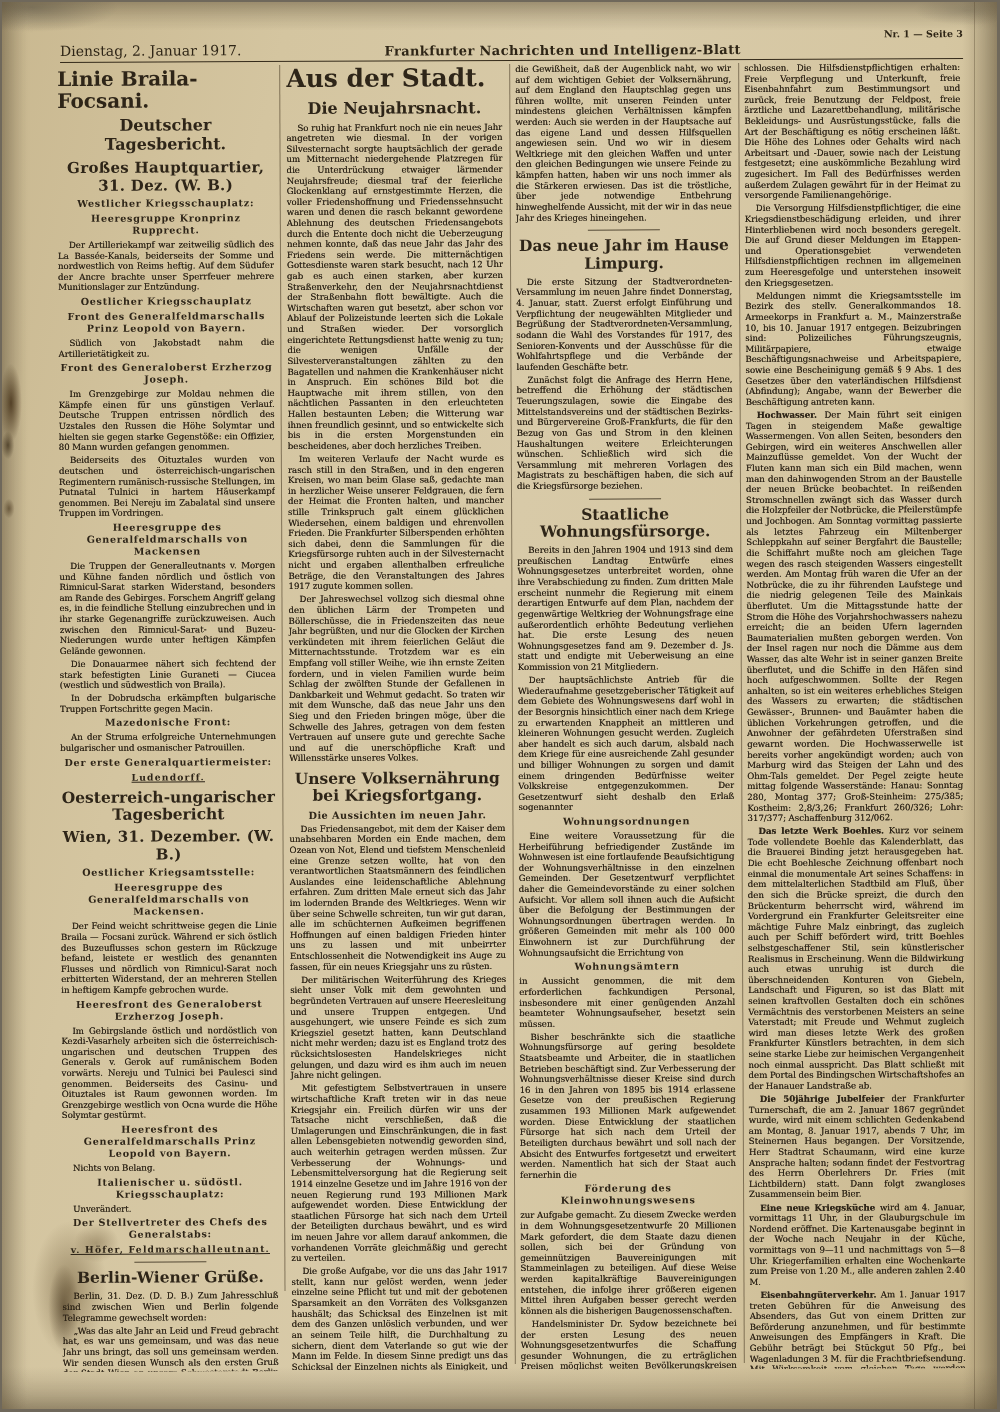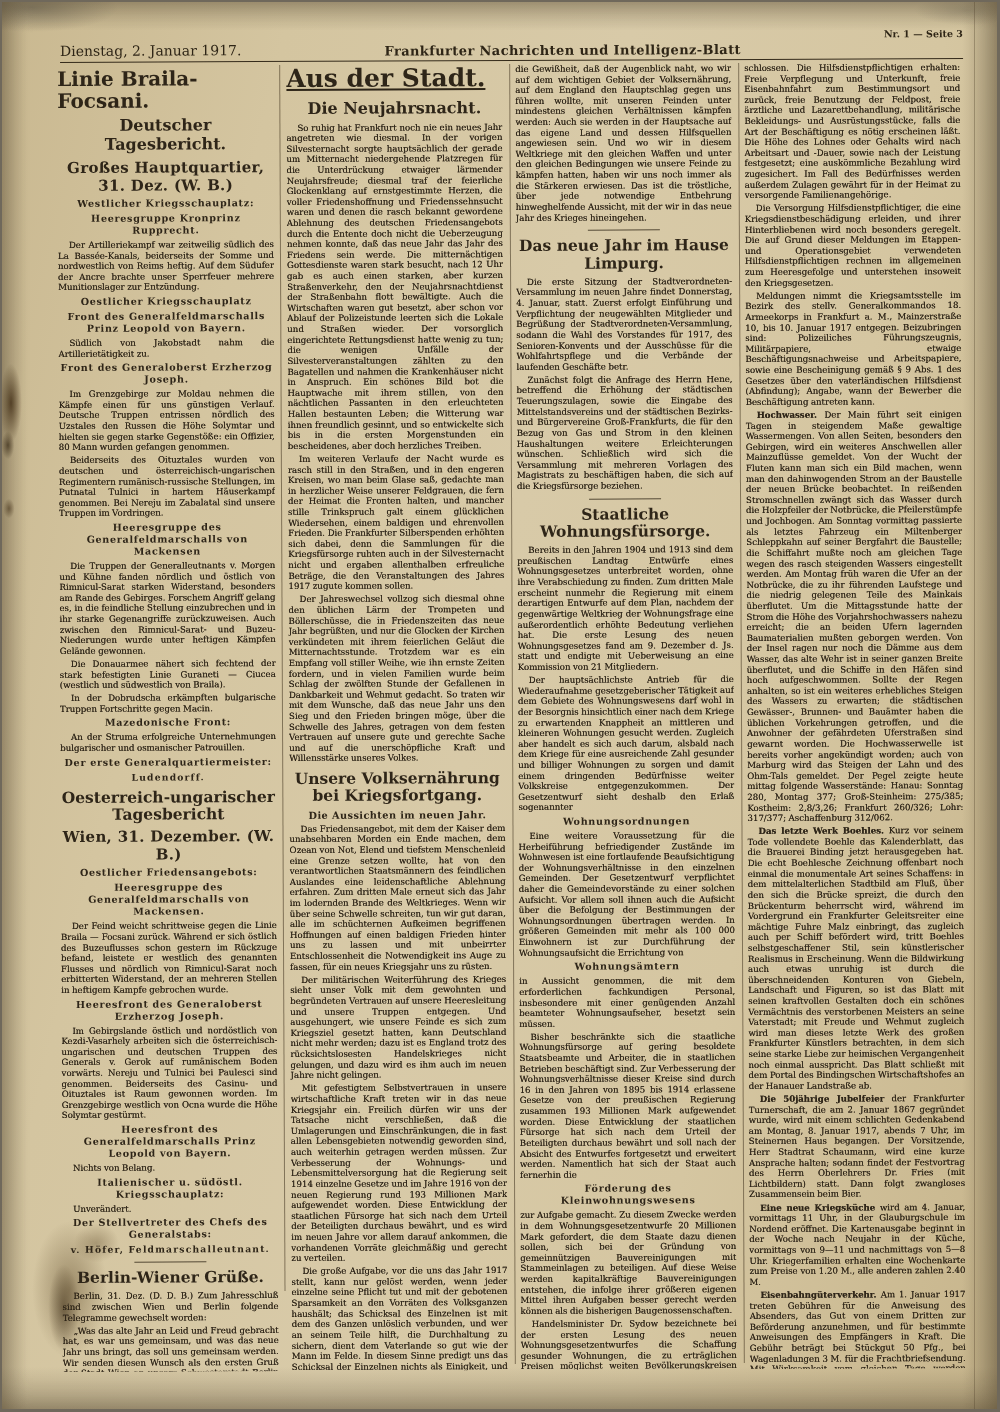--- a/index.html
+++ b/index.html
@@ -40,27 +40,27 @@
   .col{flex:1 1 0; overflow:hidden;}
   .vrule{position:absolute; width:1px; background:rgba(58,45,26,.55); top:0;}
   #vr1{left:222px; height:1226px;}
   #vr2{left:452px; height:1300px;}
   #vr3{left:681px; height:1300px;}
   .para{font-size:8.6px; line-height:1.235; text-align:justify; text-indent:11px;
         margin:0 0 2.5px 0; text-shadow:0 0 .5px rgba(46,37,24,.85); word-spacing:-0.2px;}
   .para.noind{text-indent:0;}
   .lead{font-weight:bold;}
   .h1{font-size:20px; font-weight:bold; text-align:left; margin:2px 0 4px; line-height:1.1;}
-  .h1x{font-size:25px; margin:0 0 6px;text-decoration:underline;}
+  .h1x{font-size:25px; margin:0 0 6px;}
   .h1b{font-size:15.5px; font-weight:bold; text-align:center; margin:6px 0 5px; line-height:1.12;}
   .h2{font-size:16px; font-weight:bold; text-align:center; margin:2px 0 5px;}
   .h2s{font-size:9.8px; font-weight:bold; text-align:center; margin:2px 0 3px; letter-spacing:.4px;}
   .h3{font-size:9.6px; font-weight:bold; text-align:center; letter-spacing:.7px; margin:3px 0 3px; line-height:1.25;}
   .dateline{font-size:15px; font-weight:bold; text-align:center; margin:1px 0 2px; letter-spacing:.3px;}
-  .sig{font-size:9.2px; font-weight:bold; text-align:center; letter-spacing:1.2px; margin:1px 0 3px;}
+  .sig{font-size:9.2px; font-weight:bold; text-align:center; letter-spacing:1.2px; margin:1px 0 3px;text-decoration:underline;}
   .shortrule{width:72px; border-top:1px solid rgba(52,42,26,.8); margin:7px auto 6px;}
 </style>
 </head>
 <body>
 
 <div id="paper">
   <div id="foldline"></div>
 
   <div class="header">
     <span class="hdate">Dienstag, 2. Januar 1917.</span>
@@ -88,21 +88,21 @@
         <div class="h3">Heeresgruppe des Generalfeldmarschalls von Mackensen</div>
         <p class="para">Die Truppen der Generalleutnants v. Morgen und Kühne fanden nördlich und östlich von Rimnicul-Sarat starken Widerstand, besonders am Rande des Gebirges. Forschem Angriff gelang es, in die feindliche Stellung einzubrechen und in ihr starke Gegenangriffe zurückzuweisen. Auch zwischen den Rimnicul-Sarat- und Buzeu-Niederungen wurde unter heftigen Kämpfen Gelände gewonnen.</p>
         <p class="para">Die Donauarmee nähert sich fechtend der stark befestigten Linie Guraneti — Ciucea (westlich und südwestlich von Braila).</p>
         <p class="para">In der Dobrudscha erkämpften bulgarische Truppen Fortschritte gegen Macin.</p>
         <div class="h3">Mazedonische Front:</div>
         <p class="para">An der Struma erfolgreiche Unternehmungen bulgarischer und osmanischer Patrouillen.</p>
         <div class="h3">Der erste Generalquartiermeister:</div>
         <div class="sig">Ludendorff.</div>
         <div class="h1b">Oesterreich-ungarischer Tagesbericht</div>
         <div class="dateline">Wien, 31. Dezember. (W. B.)</div>
-        <div class="h3">Oestlicher Friedensangebots:</div>
+        <div class="h3">Oestlicher Kriegsamtsstelle:</div>
         <div class="h3">Heeresgruppe des Generalfeldmarschalls von Mackensen.</div>
         <p class="para">Der Feind weicht schrittweise gegen die Linie Braila — Focsani zurück. Während er sich östlich des Buzeuflusses schon gestern im Rückzuge befand, leistete er westlich des genannten Flusses und nördlich von Rimnicul-Sarat noch erbitterten Widerstand, der an mehreren Stellen in heftigem Kampfe gebrochen wurde.</p>
         <div class="h3">Heeresfront des Generaloberst Erzherzog Joseph.</div>
         <p class="para">Im Gebirgslande östlich und nordöstlich von Kezdi-Vasarhely arbeiten sich die österreichisch-ungarischen und deutschen Truppen des Generals v. Gerok auf rumänischem Boden vorwärts. Nereju und Tulnici bei Paulesci sind genommen. Beiderseits des Casinu- und Oituztales ist Raum gewonnen worden. Im Grenzgebirge westlich von Ocna wurde die Höhe Solymtar gestürmt.</p>
         <div class="h3">Heeresfront des Generalfeldmarschalls Prinz Leopold von Bayern.</div>
         <p class="para">Nichts von Belang.</p>
         <div class="h3">Italienischer u. südöstl. Kriegsschauplatz:</div>
         <p class="para">Unverändert.</p>
         <div class="h3">Der Stellvertreter des Chefs des Generalstabs:</div>
         <div class="sig">v. Höfer, Feldmarschalleutnant.</div>

